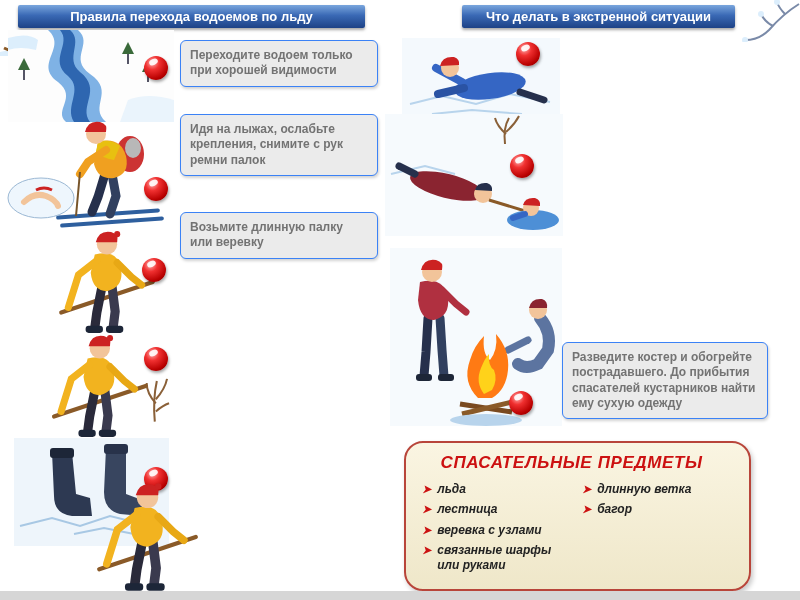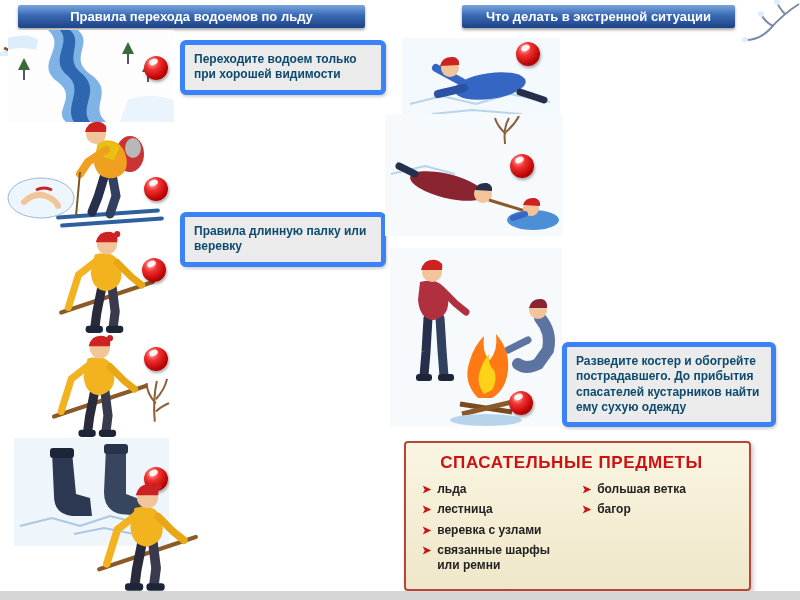--- a/index.html
+++ b/index.html
@@ -6,36 +6,36 @@
   body{width:800px;height:600px;background:#fff;font-family:"Liberation Sans",sans-serif;}
   .poster{position:relative;width:800px;height:600px;background:#ffffff;overflow:hidden;}
 
   .header{position:absolute;height:23px;line-height:23px;color:#fff;font-weight:bold;font-size:13px;
           text-align:center;border-radius:2px;
           background:linear-gradient(180deg,#7aa6dd 0%,#3a69b5 45%,#1d4286 100%);
           box-shadow:0 2px 3px rgba(0,0,0,.35);}
   .header-left{left:18px;top:5px;width:347px;}
   .header-right{left:462px;top:5px;width:273px;}
 
-  .tbox{position:absolute;background:#ebebeb;border:5px solid #3b82f6;border-radius:6px;
-        padding:7px 9px;font-size:12px;font-weight:bold;color:#0c4a6e;line-height:1.28;
+  .tbox{position:absolute;background:#ebebeb;border:1px solid #3b82f6;border-radius:6px;
+        padding:7px 9px;font-size:12px;font-weight:bold;color:#737373;line-height:1.28;
         box-shadow:1px 2px 3px rgba(0,0,0,.18);}
 
   .ball{position:absolute;width:24px;height:24px;border-radius:50%;
         background:radial-gradient(circle at 35% 28%,#ffb0b0 0%,#f03030 30%,#b80000 70%,#6e0000 100%);
         box-shadow:1px 2px 3px rgba(0,0,0,.35);}
   .ball::after{content:"";position:absolute;left:5px;top:3px;width:9px;height:6px;border-radius:50%;
         background:rgba(255,255,255,.9);transform:rotate(-25deg);}
 
   .illus{position:absolute;}
 
   .rescue-box{position:absolute;left:404px;top:441px;width:347px;height:150px;box-sizing:border-box;
         background:linear-gradient(180deg,#faf5e2 0%,#efe7c9 100%);
-        border:2px solid #b8453a;border-radius:4px;padding:10px 28px 8px 16px;
-        box-shadow:2px 3px 5px rgba(0,0,0,.22);}
+        border:2px solid #b8453a;border-radius:19px;padding:10px 28px 8px 16px;
+        box-shadow:2px 3px 5px rgba(0,0,0,.22);font-style:italic;}
   .rescue-title{text-align:center;color:#cc1111;font-weight:bold;font-size:17px;letter-spacing:.6px;margin-bottom:9px;}
   .rescue-cols{display:flex;}
   .rescue-col{list-style:none;margin:0;padding:0;}
   .rescue-col.c1{flex:1.15;}
   .rescue-col.c2{flex:1;}
   .rescue-col li{font-size:12px;font-weight:bold;color:#222;margin-bottom:6px;display:flex;gap:6px;line-height:1.2;}
   .arrow{color:#cc1111;font-size:11px;line-height:1.3;}
 
   .bottom-strip{position:absolute;left:0;top:591px;width:800px;height:9px;background:#d6d6d6;}
 </style>
@@ -120,26 +120,27 @@
     <line x1="30" y1="60" x2="26" y2="104" stroke="#77552a" stroke-width="2"></line>
     <circle cx="46" cy="22" r="10" fill="#f2c49a"></circle>
     <path d="M35,20 Q38,8 50,10 Q58,12 56,20 Z" fill="#cc2222"></path>
   </svg>
   <svg class="illus" style="left:6px;top:176px" width="70" height="45" viewBox="0 0 70 45">
     <ellipse cx="35" cy="22" rx="33" ry="20" fill="#eef6fd" stroke="#9bb8d4"></ellipse>
     <path d="M18,26 Q28,16 40,20 Q50,24 52,30" stroke="#f2c49a" stroke-width="6" fill="none" stroke-linecap="round"></path>
     <path d="M30,14 Q38,10 46,14" stroke="#cc2222" stroke-width="3" fill="none"></path>
   </svg>
   <div class="ball" style="left:144px;top:177px"></div>
+  <div class="tbox" style="left:180px;top:114px;width:178px">Идя на лыжах, ослабьте крепления, снимите с рук ремни палок</div>
 
   <svg class="illus" style="left:52px;top:226px" width="110" height="112" viewBox="0 0 100 110">
     <use href="#fig-person-stick"></use>
   </svg>
   <div class="ball" style="left:142px;top:258px"></div>
-  <div class="tbox" style="left:180px;top:212px;width:178px">Правила длинную палку или веревку</div>
+  <div class="tbox" style="left:180px;top:212px;width:178px">Возьмите длинную палку или веревку</div>
 
   <svg class="illus" style="left:45px;top:330px" width="130" height="112" viewBox="0 0 120 110">
     <use href="#fig-bush" transform="translate(92,28)"></use>
     <use href="#fig-person-stick"></use>
   </svg>
   <div class="ball" style="left:144px;top:347px"></div>
 
   <svg class="illus" style="left:14px;top:438px" width="155" height="108" viewBox="0 0 155 108">
     <rect width="155" height="108" fill="#eef5fb"></rect>
     <g stroke="#a8c8e4" stroke-width="2" fill="none">
@@ -228,27 +229,27 @@
         <li>
             <span class="arrow">➤</span>
             <span>лестница</span>
           </li>
         <li>
             <span class="arrow">➤</span>
             <span>веревка с узлами</span>
           </li>
         <li>
             <span class="arrow">➤</span>
-            <span style="max-width:120px">связанные шарфы или ремни</span>
+            <span style="max-width:120px">связанные шарфы или руками</span>
           </li>
       </ul>
       <ul class="rescue-col c2">
         <li>
             <span class="arrow">➤</span>
-            <span>большая ветка</span>
+            <span>длинную ветка</span>
           </li>
         <li>
             <span class="arrow">➤</span>
             <span>багор</span>
           </li>
       </ul>
     </div>
   </div>
 
   <div class="bottom-strip"></div>

